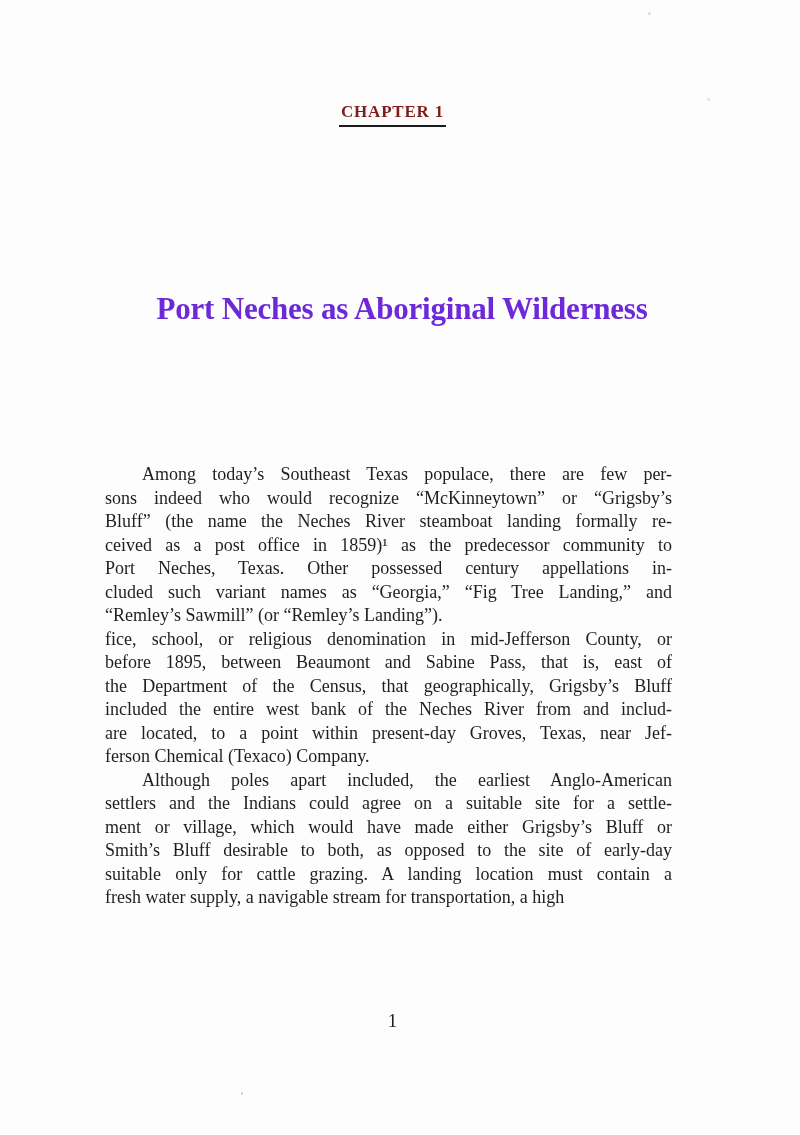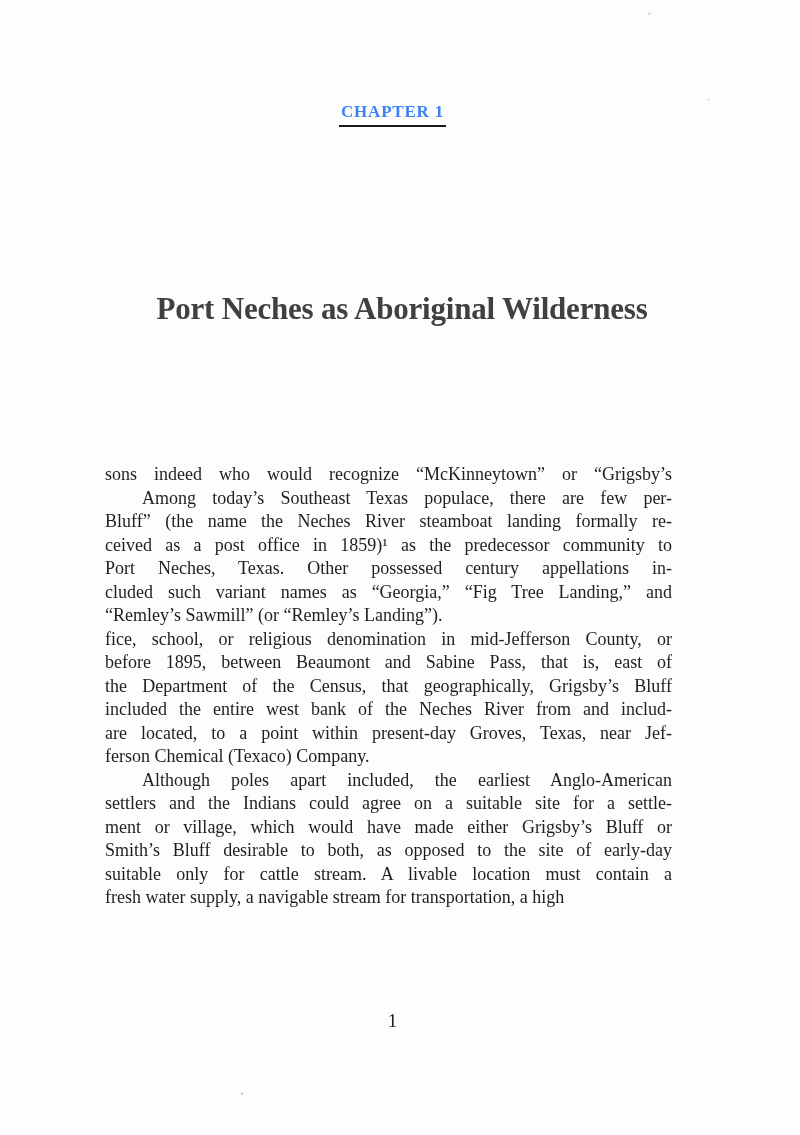--- a/index.html
+++ b/index.html
@@ -22,36 +22,36 @@
     left: 0;
     width: 785px;
     text-align: center;
   }
   .chapter-heading {
     display: inline-block;
     font-size: 17px;
     line-height: 20px;
     font-weight: bold;
     letter-spacing: 0.8px;
-    color: #3b82f6;
+    color: #7f1d1d;
     border-bottom: 2px solid #1a1a1a;
     padding: 0 2px 3px 2px;
   }
   .title {
     position: absolute;
     top: 291px;
     left: 4px;
     width: 796px;
     margin: 0;
     text-align: center;
     font-size: 31px;
     line-height: 36px;
     font-weight: bold;
     letter-spacing: -0.2px;
-    color: #404040;
+    color: #6d28d9;
   }
   .body-text {
     position: absolute;
     top: 463px;
     left: 105px;
     width: 567px;
     font-size: 18px;
     line-height: 23.5px;
     color: #1e1e1e;
   }
@@ -85,42 +85,42 @@
 <div class="page">
 
   <div class="chapter-heading-wrap">
     <span class="chapter-heading">CHAPTER 1</span>
   </div>
 
   <h1 class="title">Port Neches as Aboriginal Wilderness</h1>
 
   <div class="body-text">
     <div class="paragraph">
+        <div class="line first">Among today’s Southeast Texas populace, there are few per-</div>
         <div class="line">sons indeed who would recognize “McKinneytown” or “Grigsby’s</div>
-        <div class="line first">Among today’s Southeast Texas populace, there are few per-</div>
         <div class="line">Bluff” (the name the Neches River steamboat landing formally re-</div>
         <div class="line">ceived as a post office in 1859)¹ as the predecessor community to</div>
         <div class="line">Port Neches, Texas. Other possessed century appellations in-</div>
         <div class="line">cluded such variant names as “Georgia,” “Fig Tree Landing,” and</div>
         <div class="line last">“Remley’s Sawmill” (or “Remley’s Landing”).</div>
       </div>
     <div class="paragraph">
         <div class="line">fice, school, or religious denomination in mid-Jefferson County, or</div>
         <div class="line">before 1895, between Beaumont and Sabine Pass, that is, east of</div>
         <div class="line">the Department of the Census, that geographically, Grigsby’s Bluff</div>
         <div class="line">included the entire west bank of the Neches River from and includ-</div>
         <div class="line">are located, to a point within present-day Groves, Texas, near Jef-</div>
         <div class="line last">ferson Chemical (Texaco) Company.</div>
       </div>
     <div class="paragraph">
         <div class="line first">Although poles apart included, the earliest Anglo-American</div>
         <div class="line">settlers and the Indians could agree on a suitable site for a settle-</div>
         <div class="line">ment or village, which would have made either Grigsby’s Bluff or</div>
         <div class="line">Smith’s Bluff desirable to both, as opposed to the site of early-day</div>
-        <div class="line">suitable only for cattle stream. A livable location must contain a</div>
+        <div class="line">suitable only for cattle grazing. A landing location must contain a</div>
         <div class="line last">fresh water supply, a navigable stream for transportation, a high</div>
       </div>
   </div>
 
   <div class="page-number">1</div>
 
   <div class="speck speck-1"></div>
   <div class="speck speck-2"></div>
   <div class="speck speck-3"></div>
 

